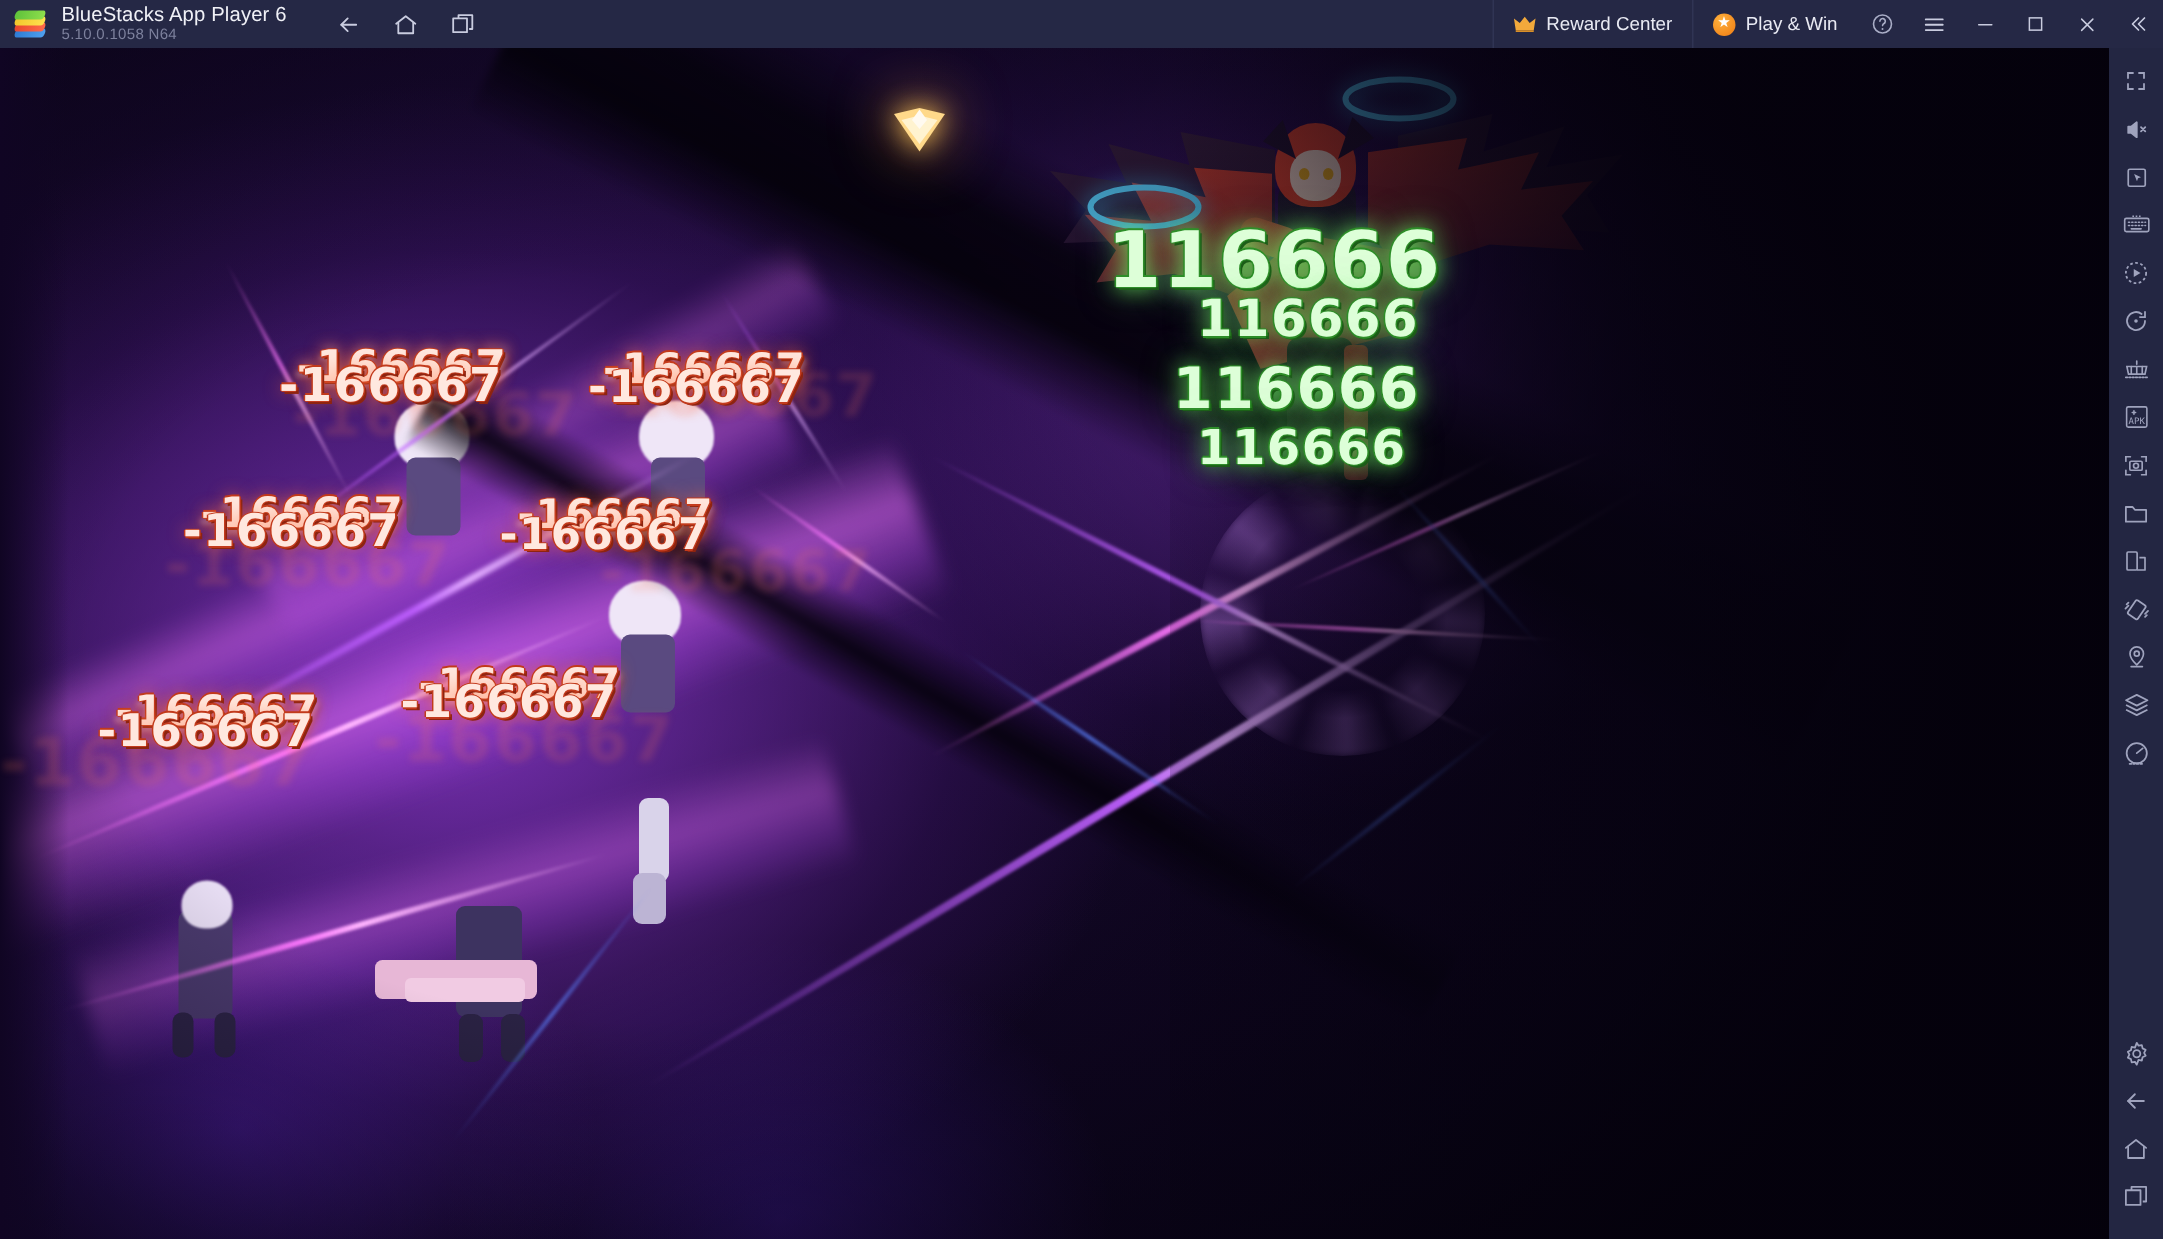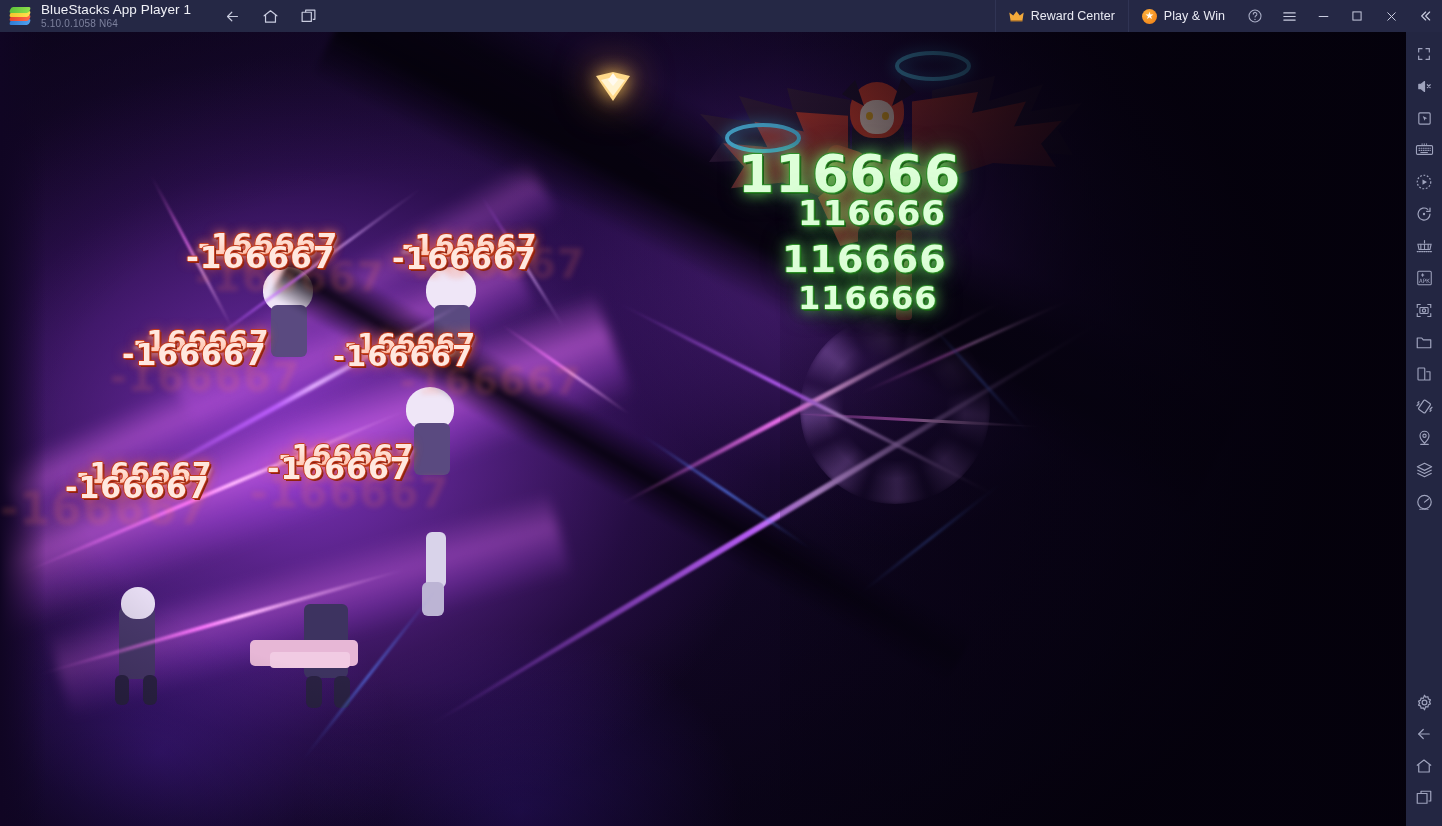--- a/index.html
+++ b/index.html
@@ -200,21 +200,21 @@
 <div id="titlebar">
 
   <div id="bs-logo">
     <div class="layer l4"></div>
     <div class="layer l3"></div>
     <div class="layer l2"></div>
     <div class="layer l1"></div>
   </div>
 
   <div id="title-block">
-    <div id="app-title">BlueStacks App Player 1</div>
+    <div id="app-title">BlueStacks App Player 6</div>
     <div id="app-version">5.10.0.1058  N64</div>
   </div>
 
   <div id="nav-group">
     <div class="navbtn">
       <svg width="17" height="17" viewBox="0 0 24 24" fill="none" stroke="#c9ccdf" stroke-width="1.7" stroke-linecap="round" stroke-linejoin="round">
         <path d="M19 12H5"></path>
           <path d="M11 18l-6-6 6-6"></path>
       </svg>
     </div>

